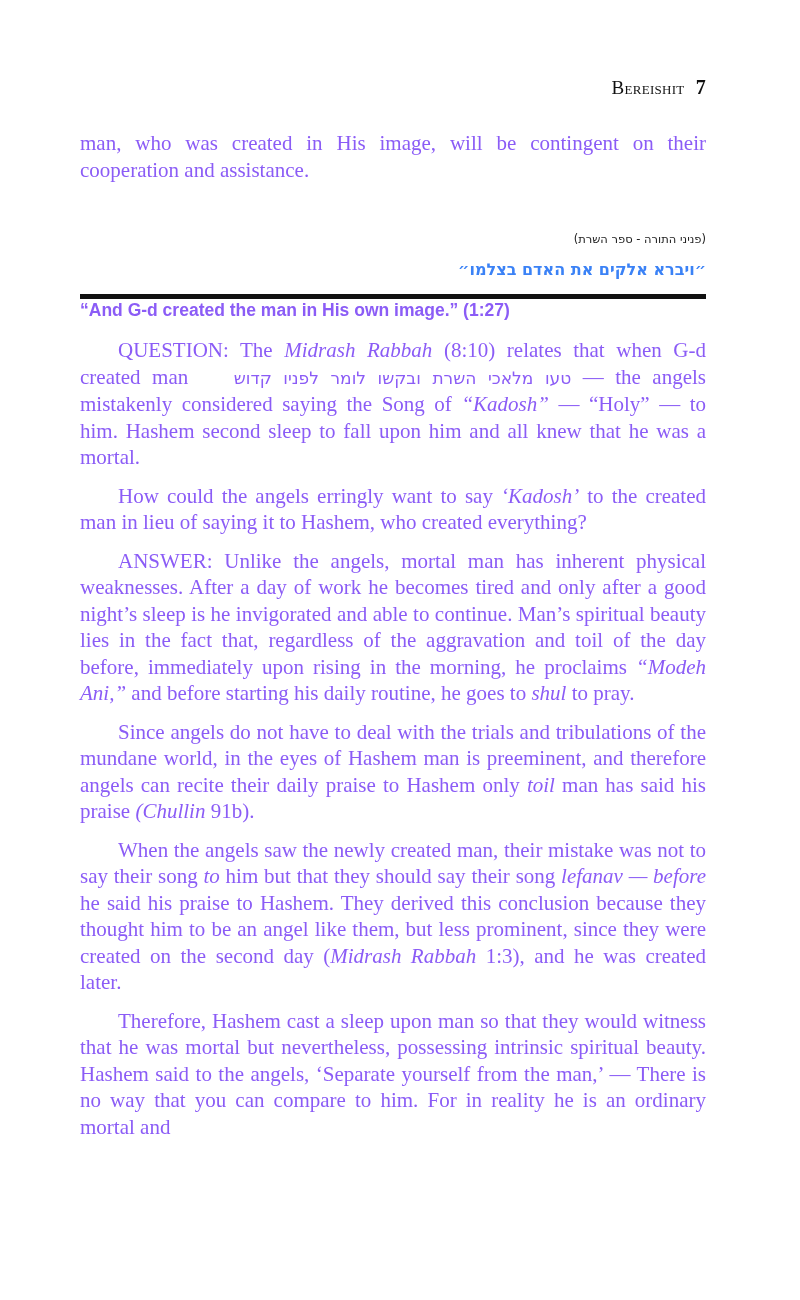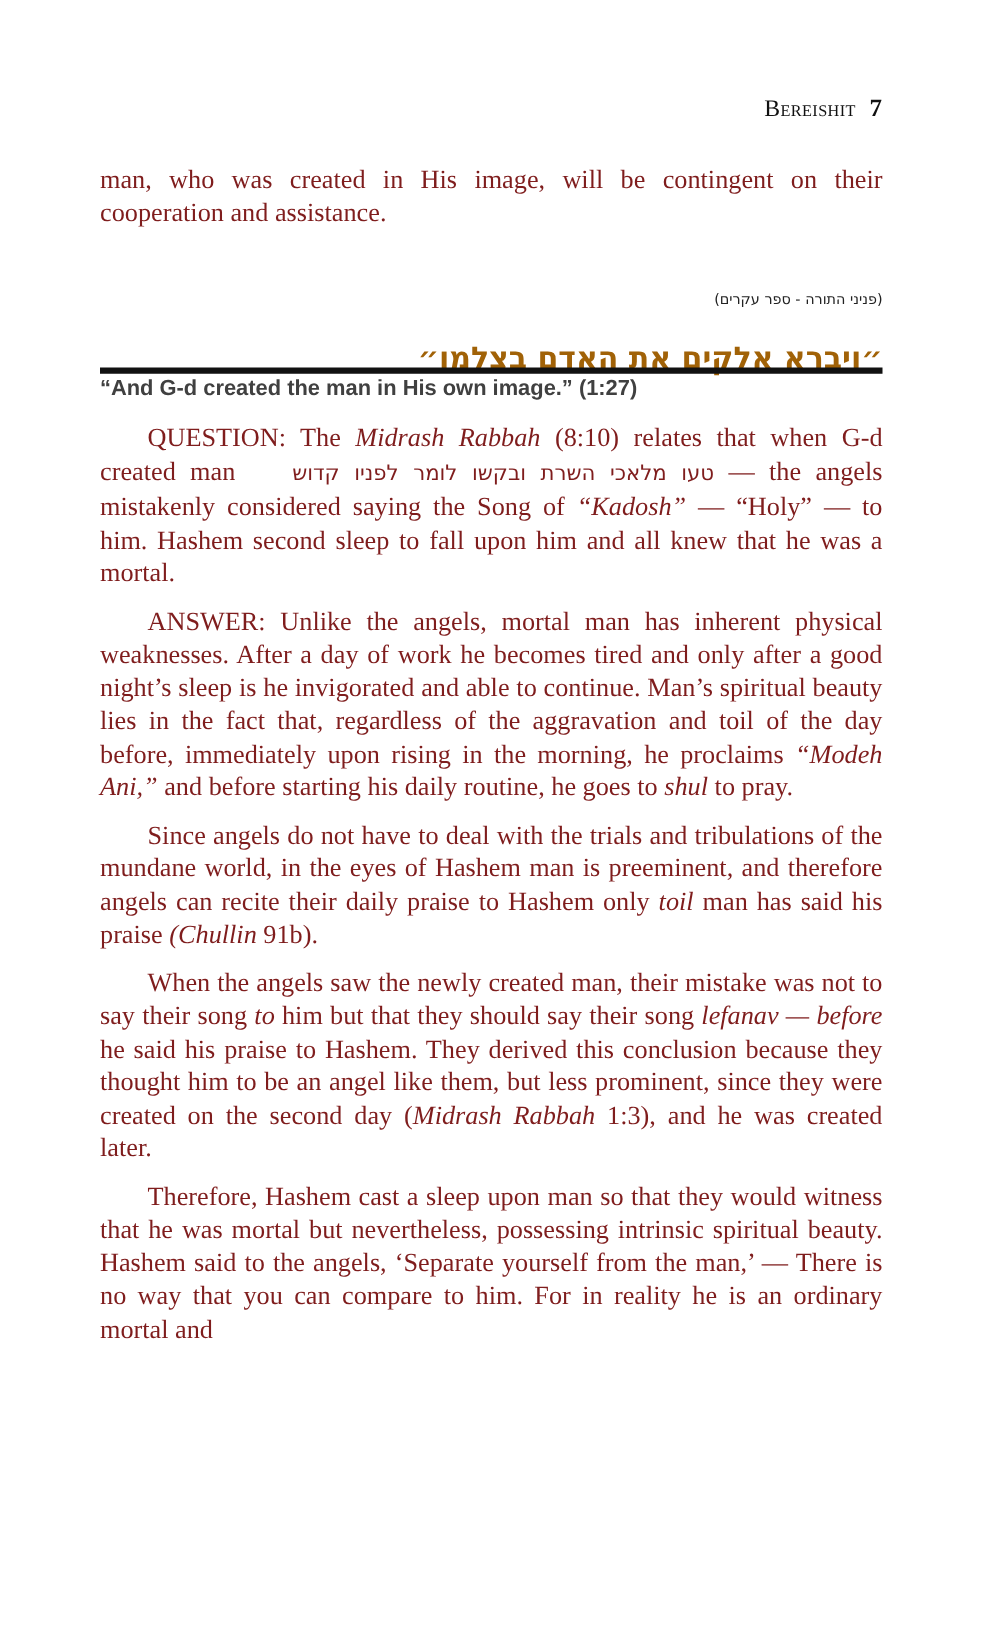--- a/index.html
+++ b/index.html
@@ -1,56 +1,57 @@
 <!DOCTYPE html>
 <html><head>
   <meta charset="utf-8">
   <style>
     html, body { margin: 0; padding: 0; background: #ffffff; }
     body { width: 800px; height: 1300px; position: relative; overflow: hidden; color: #1a1a1a; }
     .page { position: absolute; left: 80px; top: 0; width: 626px; }
     .running-head { position: absolute; right: 0; top: 76px; font-family: "Liberation Serif", serif; font-size: 19px; color: #111; letter-spacing: 0.3px; }
     .running-head .title { font-variant: small-caps; margin-right: 6px; }
     .running-head .pnum { font-weight: bold; font-size: 20px; }
-    .body-text { font-family: "Liberation Serif", serif; font-size: 21px; line-height: 26.5px; text-align: justify; color: #7f1d1d; }
+    .body-text { font-family: "Liberation Serif", serif; font-size: 21px; line-height: 26.5px; text-align: justify; color: #8b5cf6; }
     .p { margin: 0; }
     .indent { text-indent: 38px; }
     .cont { position: absolute; top: 130px; left: 0; width: 626px; }
     .source { position: absolute; top: 232px; right: 0; font-family: "DejaVu Sans", sans-serif; font-size: 11.5px; color: #222; direction: rtl; }
-    .heb-heading { position: absolute; top: 272px; right: 0; font-family: "DejaVu Sans", sans-serif; font-weight: bold; font-size: 24px; direction: rtl; color: #a16207; }
+    .heb-heading { position: absolute; top: 260px; right: 0; font-family: "DejaVu Sans", sans-serif; font-weight: bold; font-size: 16px; direction: rtl; color: #3b82f6; }
     .rule { position: absolute; top: 294px; left: 0; width: 626px; height: 5px; background: #111; }
-    .eng-heading { position: absolute; top: 300px; left: 0; font-family: "Liberation Sans", sans-serif; font-weight: bold; font-size: 17.5px; color: #404040; }
+    .eng-heading { position: absolute; top: 300px; left: 0; font-family: "Liberation Sans", sans-serif; font-weight: bold; font-size: 17.5px; color: #8b5cf6; }
     .main { position: absolute; top: 337px; left: 0; width: 626px; }
     .main .p + .p { margin-top: 12px; }
     .heb { font-family: "DejaVu Sans", sans-serif; font-size: 17px; direction: rtl; unicode-bidi: embed; margin-left: 34px; }
     i { font-style: italic; }
   </style>
 </head>
 <body>
 
 <div class="page">
 
   <div class="running-head">
     <span class="title">Bereishit</span>
     <span class="pnum">7</span>
   </div>
 
   <div class="cont body-text">
     <p class="p">man, who was created in His image, will be contingent on their cooperation and assistance.</p>
   </div>
 
-  <div class="source">(פניני התורה - ספר עקרים)</div>
+  <div class="source">(פניני התורה - ספר השרת)</div>
 
   <div class="heb-heading">״ויברא אלקים את האדם בצלמו״</div>
   <div class="rule"></div>
   <div class="eng-heading">“And G-d created the man in His own image.” (1:27)</div>
 
   <div class="main body-text">
     <p class="p indent"><span>QUESTION: The </span><i>Midrash Rabbah</i><span> (8:10) relates that when G-d created man </span><span class="heb">טעו מלאכי השרת ובקשו לומר לפניו קדוש</span><span> — the angels mistakenly considered saying the Song of </span><i>“Kadosh”</i><span> — “Holy” — to him. Hashem second sleep to fall upon him and all knew that he was a mortal.</span></p>
 
+    <p class="p indent"><span>How could the angels erringly want to say </span><i>‘Kadosh’</i><span> to the created man in lieu of saying it to Hashem, who created everything?</span></p>
 
     <p class="p indent"><span>ANSWER: Unlike the angels, mortal man has inherent physical weaknesses. After a day of work he becomes tired and only after a good night’s sleep is he invigorated and able to continue. Man’s spiritual beauty lies in the fact that, regardless of the aggravation and toil of the day before, immediately upon rising in the morning, he proclaims </span><i>“Modeh Ani,”</i><span> and before starting his daily routine, he goes to </span><i>shul</i><span> to pray.</span></p>
 
     <p class="p indent"><span>Since angels do not have to deal with the trials and tribulations of the mundane world, in the eyes of Hashem man is preeminent, and therefore angels can recite their daily praise to Hashem only </span><i>toil</i><span> man has said his praise </span><i>(Chullin</i><span> 91b).</span></p>
 
     <p class="p indent"><span>When the angels saw the newly created man, their mistake was not to say their song </span><i>to</i><span> him but that they should say their song </span><i>lefanav — before</i><span> he said his praise to Hashem. They derived this conclusion because they thought him to be an angel like them, but less prominent, since they were created on the second day (</span><i>Midrash Rabbah</i><span> 1:3), and he was created later.</span></p>
 
     <p class="p indent">Therefore, Hashem cast a sleep upon man so that they would witness that he was mortal but nevertheless, possessing intrinsic spiritual beauty. Hashem said to the angels, ‘Separate yourself from the man,’ — There is no way that you can com­pare to him. For in reality he is an ordinary mortal and</p>
   </div>
 

